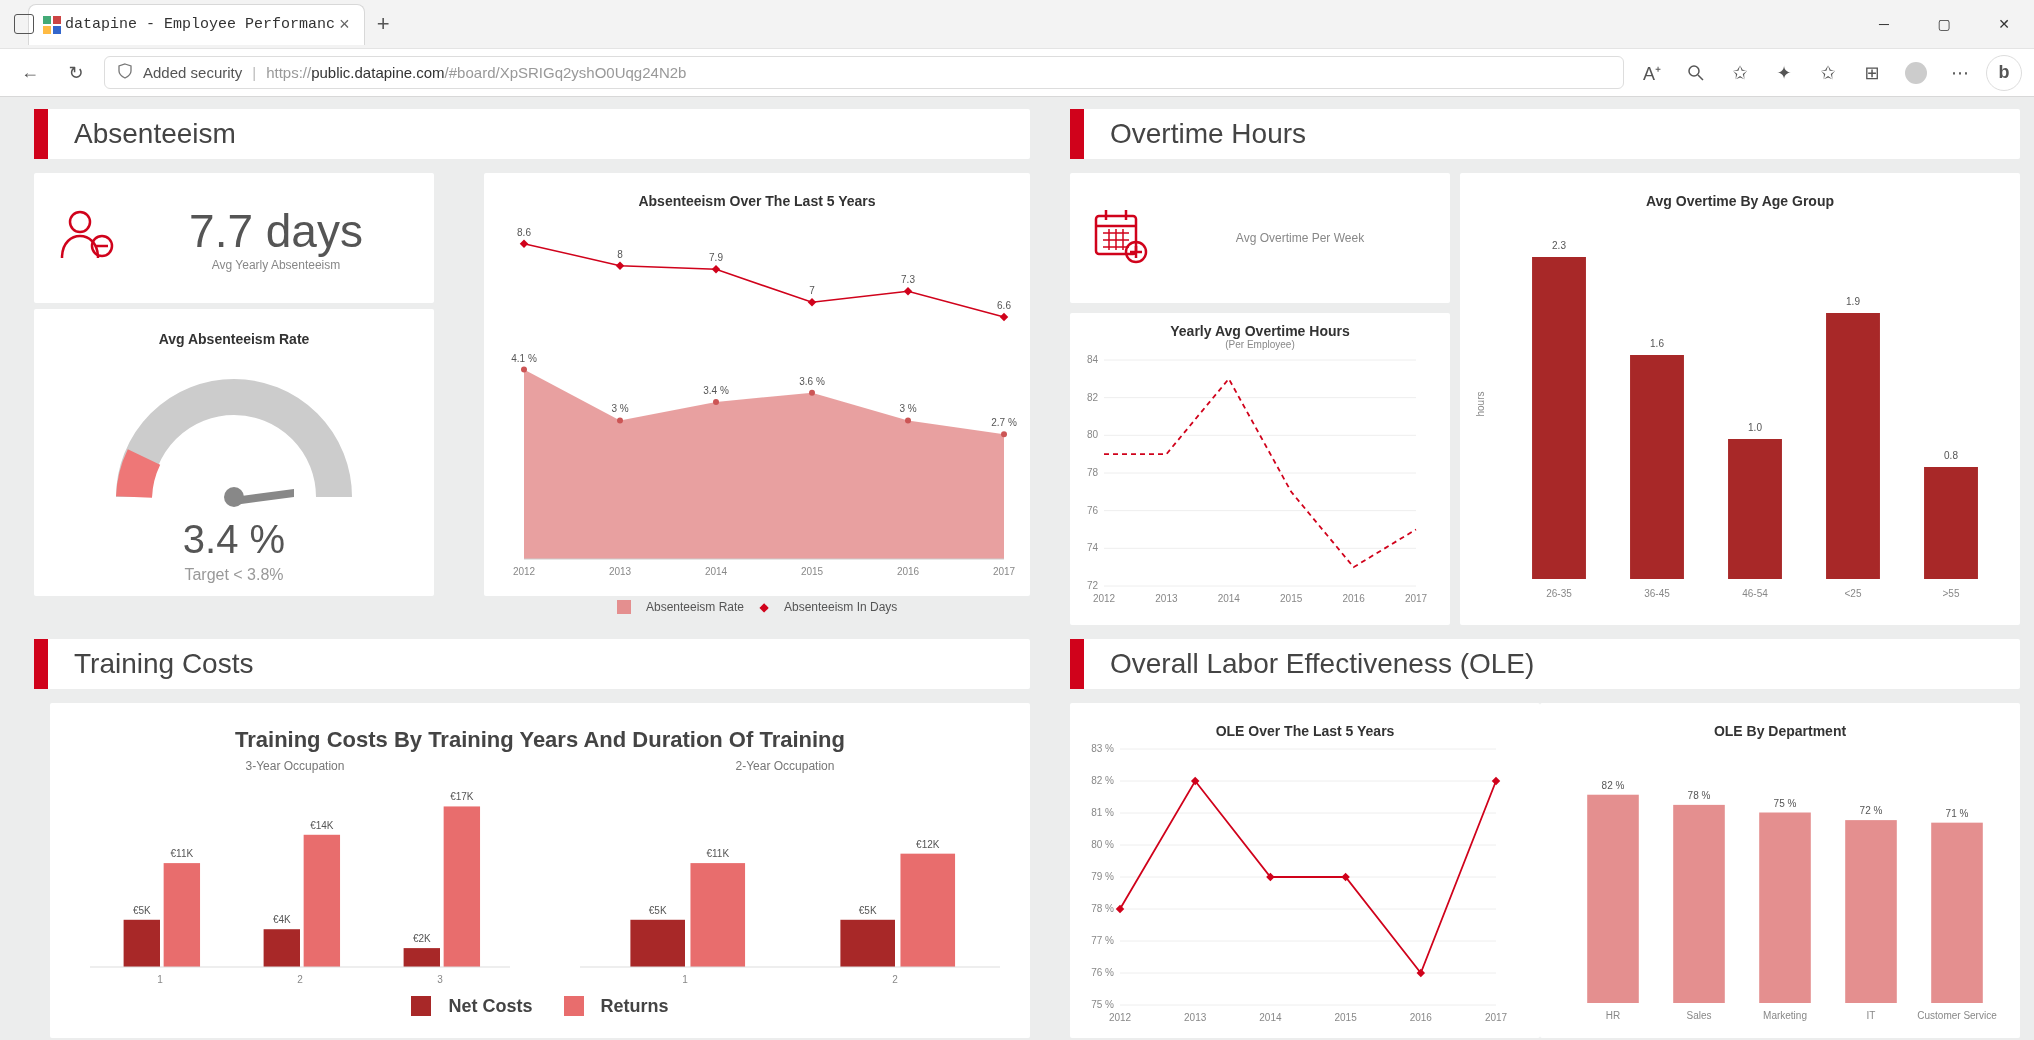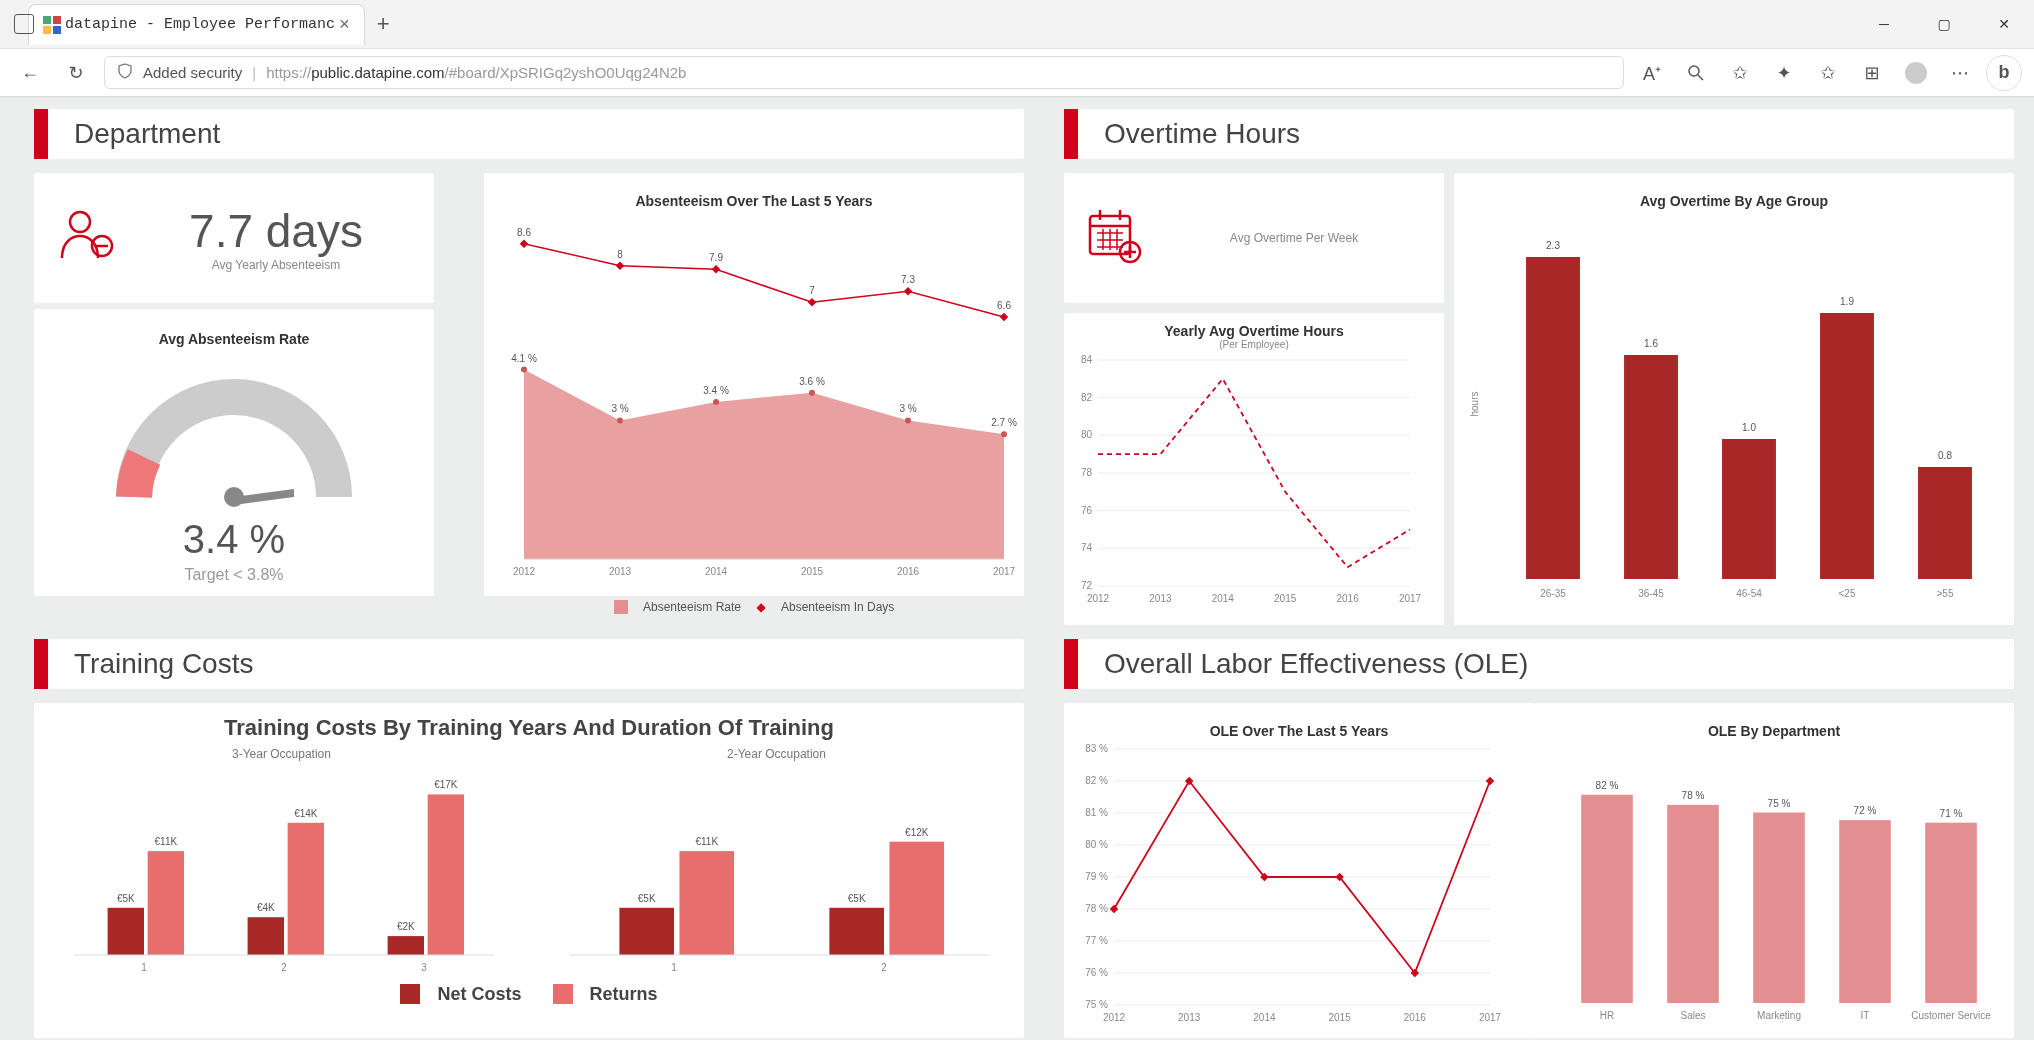--- a/index.html
+++ b/index.html
@@ -43,21 +43,21 @@
   .kpi-lbl { font-size: 12px; color: #888; }
   .gauge-card { grid-column: 1; display: flex; flex-direction: column; align-items: center; padding: 12px; }
   .chart5y { grid-column: 2; grid-row: 1 / span 2; padding: 10px 0; margin-left: 44px; }
   
   
   .ot-grid { display: grid; grid-template-columns: 380px 1fr; grid-template-rows: 130px 1fr; gap: 10px; height: 452px; }
   .ot-yearly { grid-column: 1; }
   .ot-age { grid-column: 2; grid-row: 1 / span 2; padding: 10px; }
   
   
-  .train-card { height: 335px; padding: 12px 20px; }
+  .train-card { height: 335px; padding: 24px 20px; margin-left: 16px; }
   .train-title { text-align: center; font-size: 22px; font-weight: 700; color: #444; margin-bottom: 6px; }
   .train-split { display: flex; gap: 40px; height: 230px; }
   .train-col { flex: 1; }
   .train-sub { text-align: center; font-size: 12px; color: #777; margin-bottom: 8px; }
   
   
   .ole-grid { display: flex; height: 335px; }
   .ole-grid .card { flex: 1; padding: 10px; }
   
   svg text { font-family: inherit; }
@@ -126,21 +126,21 @@
       <div class="bing">b</div>
     </div>
   </div>
 </div>
 
 <div class="dash">
 
   <div>
     <div class="block-title">
       <div class="red-bar"></div>
-      <h2>Department</h2>
+      <h2>Absenteeism</h2>
     </div>
     <div class="abs-grid">
       <div class="card kpi-card">
         <div class="kpi-icon">
           <svg width="64" height="64" viewBox="0 0 64 64">
               <circle cx="26" cy="18" r="10" fill="none" stroke="#d0021b" stroke-width="2.5"></circle>
               <path d="M8 54 C8 38 18 32 26 32 C34 32 44 38 44 54" fill="none" stroke="#d0021b" stroke-width="2.5"></path>
               <circle cx="48" cy="42" r="10" fill="none" stroke="#d0021b" stroke-width="2.5"></circle>
               <line x1="42" y1="42" x2="54" y2="42" stroke="#d0021b" stroke-width="2.5"></line>
             </svg>

